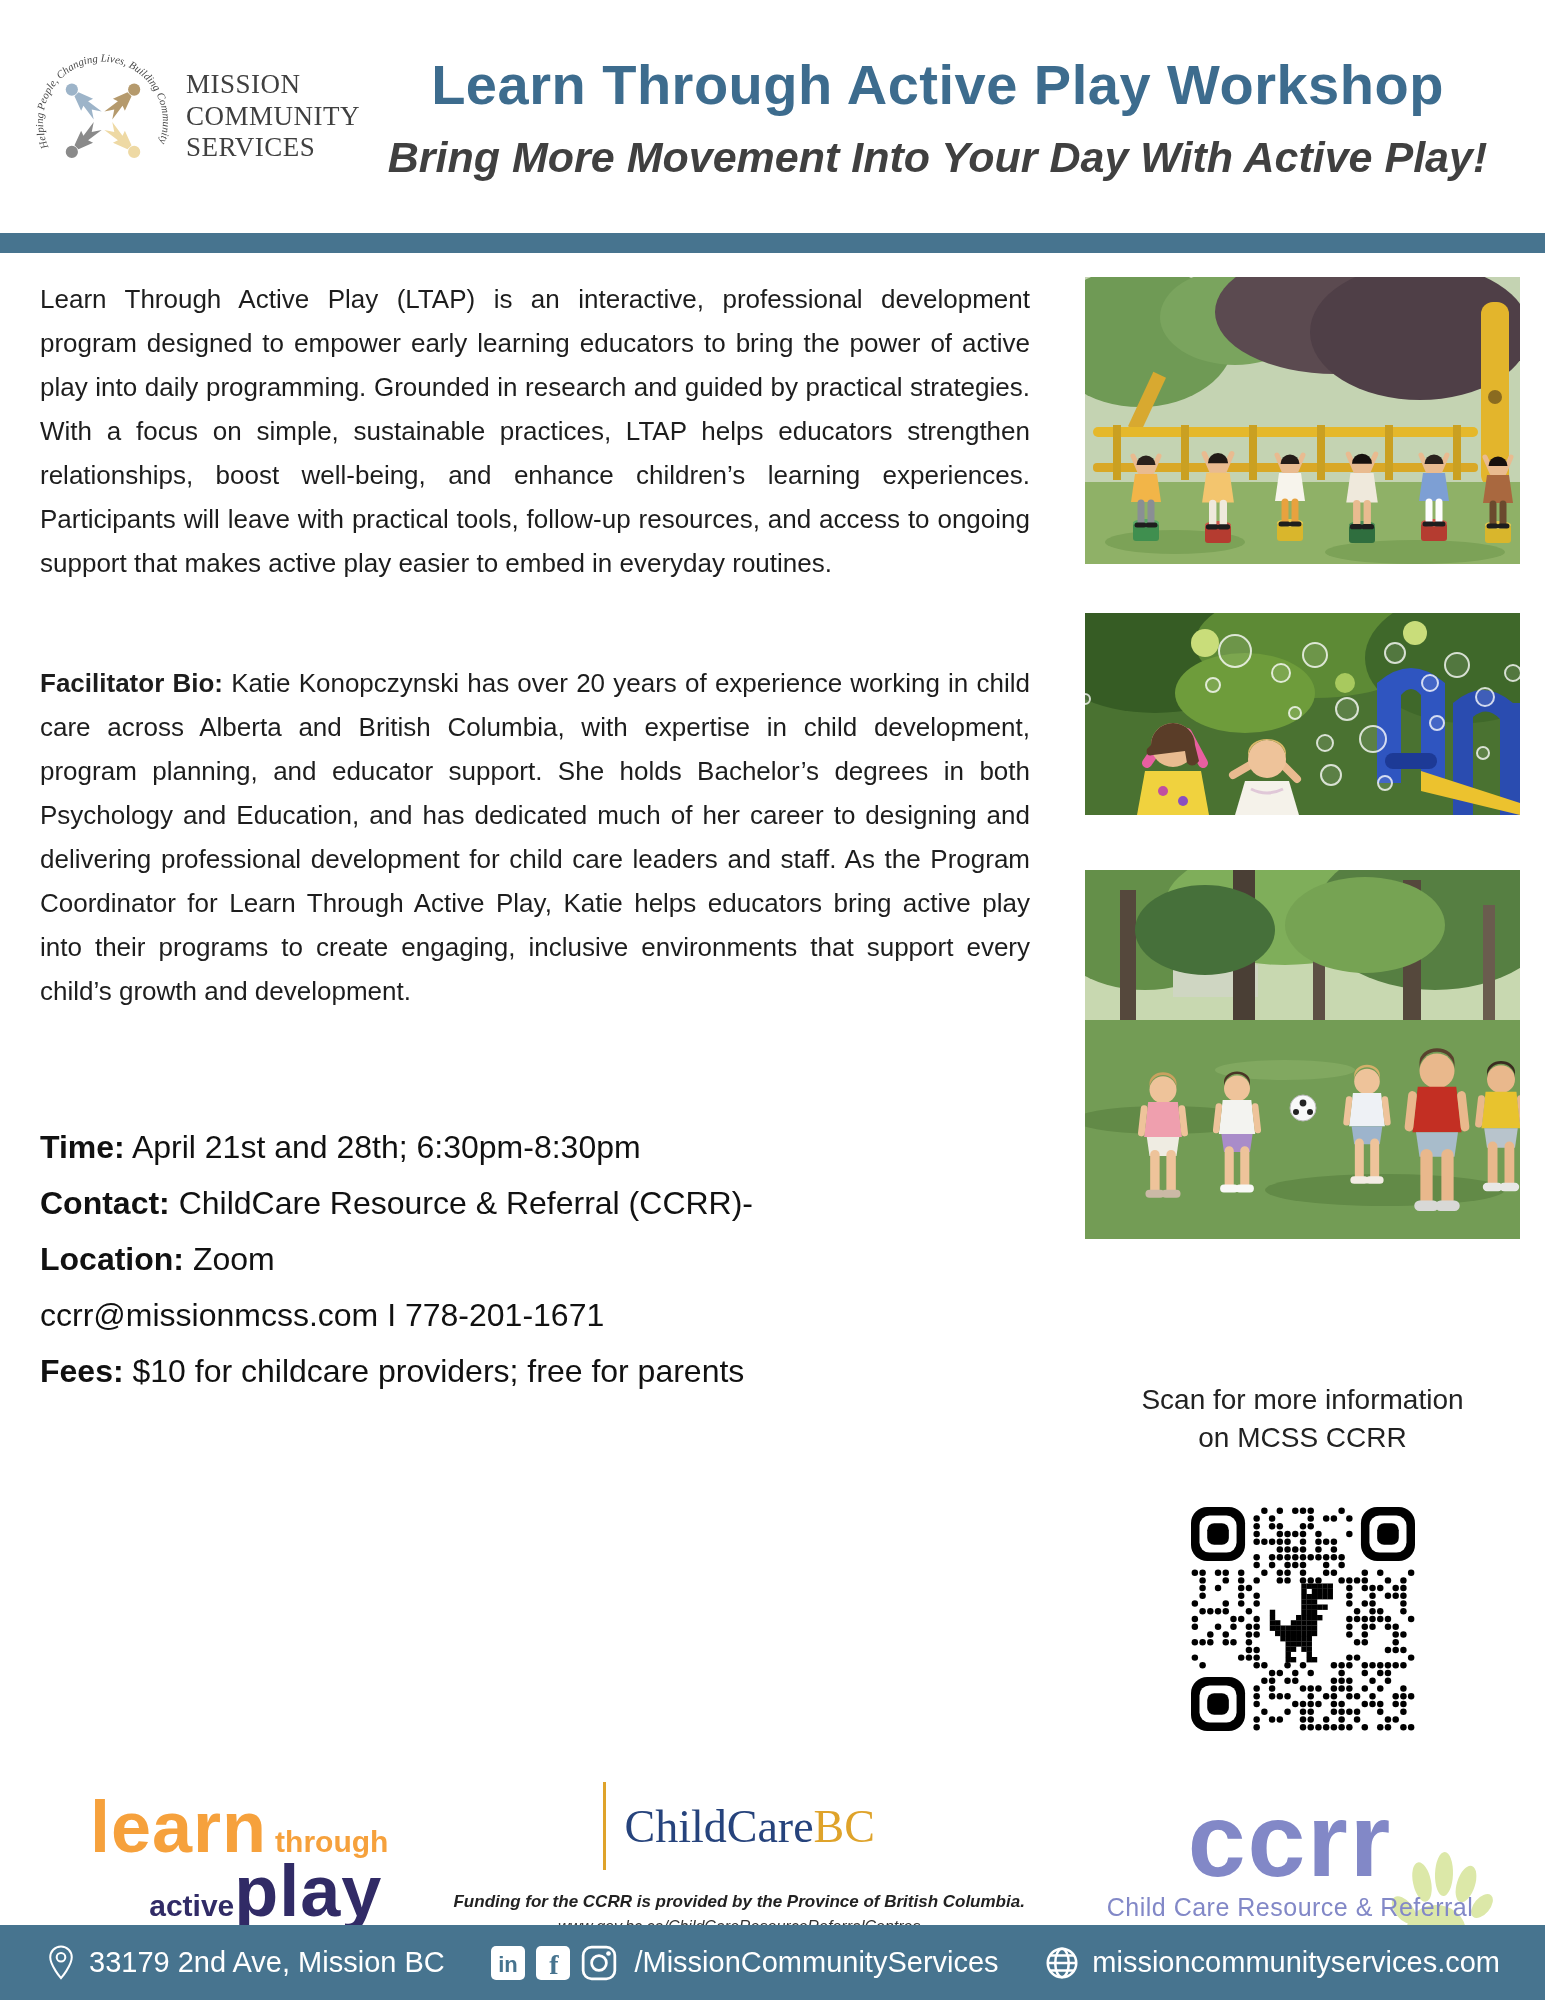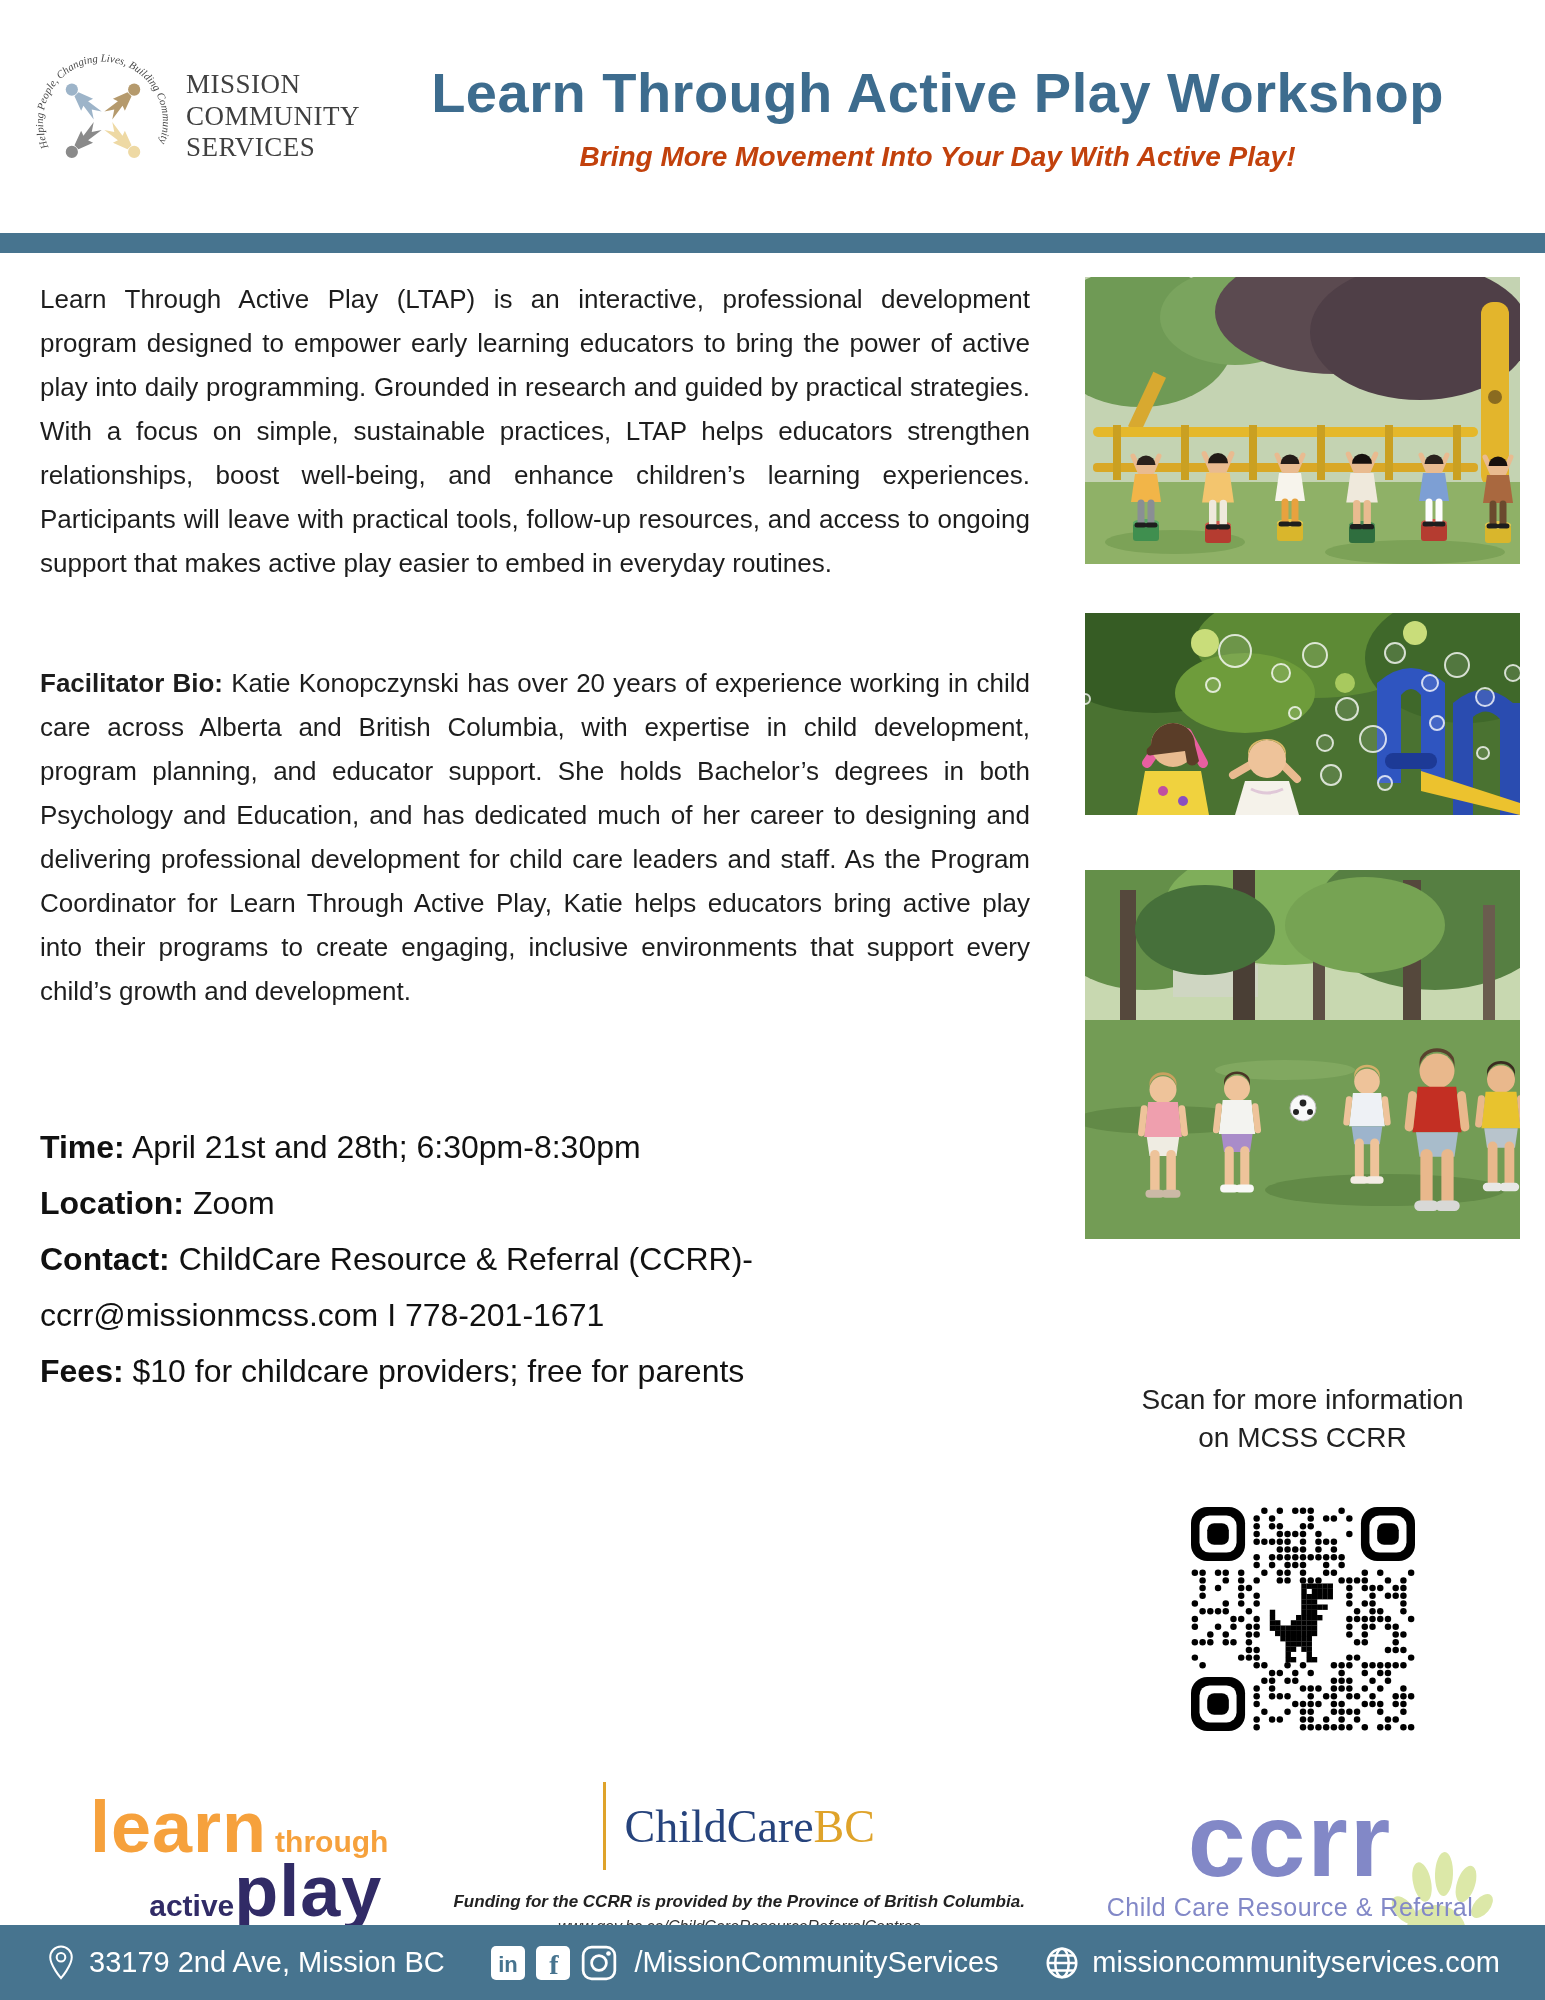--- a/index.html
+++ b/index.html
@@ -5,21 +5,21 @@
   html,body{margin:0;padding:0;background:#e8e8e8;}
   .page{position:relative;width:1545px;height:2000px;background:#ffffff;margin:0 auto;
         font-family:"Liberation Sans",sans-serif;color:#1d1d1d;overflow:hidden;}
 
   
   header{height:233px;display:flex;align-items:center;padding-left:28px;box-sizing:border-box;}
   .mcss-logo{display:flex;align-items:center;gap:8px;flex:0 0 auto;}
   .logo-name{font-family:"Liberation Serif",serif;font-size:27px;line-height:1.18;color:#404040;letter-spacing:.5px;}
   .titles{flex:1;text-align:center;padding-right:30px;}
   .titles h1{margin:0 0 16px 0;font-size:56px;font-weight:700;color:#3d6c8e;letter-spacing:.5px;}
-  .subtitle{font-size:28px;font-style:italic;font-weight:600;color:#c2410c;text-align:center;}
+  .subtitle{font-size:43px;font-style:italic;font-weight:600;color:#404040;text-align:center;}
 
   .band{height:20px;background:#47748f;}
 
   
   main{display:flex;gap:55px;padding:24px 25px 0 40px;box-sizing:border-box;}
   .left-col{width:990px;flex:0 0 auto;}
   .intro,.bio{font-size:26px;line-height:44px;text-align:justify;margin:0;color:#1d1d1d;}
   .intro{margin-bottom:76px;}
   .bio b{font-weight:700;}
   .details{margin-top:106px;font-size:32px;line-height:56px;color:#111;}
@@ -103,22 +103,22 @@
   </header>
 
   <div class="band"></div>
 
   <main>
     <div class="left-col">
       <p class="intro">Learn Through Active Play (LTAP) is an interactive, professional development program designed to empower early learning educators to bring the power of active play into daily programming. Grounded in research and guided by practical strategies. With a focus on simple, sustainable practices, LTAP helps educators strengthen relationships, boost well-being, and enhance children’s learning experiences. Participants will leave with practical tools, follow-up resources, and access to ongoing support that makes active play easier to embed in everyday routines.</p>
       <p class="bio"><b>Facilitator Bio:</b> <span>Katie Konopczynski has over 20 years of experience working in child care across Alberta and British Columbia, with expertise in child development, program planning, and educator support. She holds Bachelor’s degrees in both Psychology and Education, and has dedicated much of her career to designing and delivering professional development for child care leaders and staff. As the Program Coordinator for Learn Through Active Play, Katie helps educators bring active play into their programs to create engaging, inclusive environments that support every child’s growth and development.</span></p>
       <div class="details">
         <div class="detail-row"><b>Time:</b> <span>April 21st and 28th; 6:30pm-8:30pm</span></div>
+        <div class="detail-row"><b>Contact:</b> <span>ChildCare Resource &amp; Referral (CCRR)-</span></div>
         <div class="detail-row"><b>Location:</b> <span>Zoom</span></div>
-        <div class="detail-row"><b>Contact:</b> <span>ChildCare Resource &amp; Referral (CCRR)-</span></div>
         <div class="detail-row"><span>ccrr@missionmcss.com I 778-201-1671</span></div>
         <div class="detail-row"><b>Fees:</b> <span>$10 for childcare providers; free for parents</span></div>
       </div>
     </div>
 
     <div class="right-col">
 
       <svg class="photo photo-1" viewBox="0 0 435 287">
         <defs>
           <g id="kidup">

